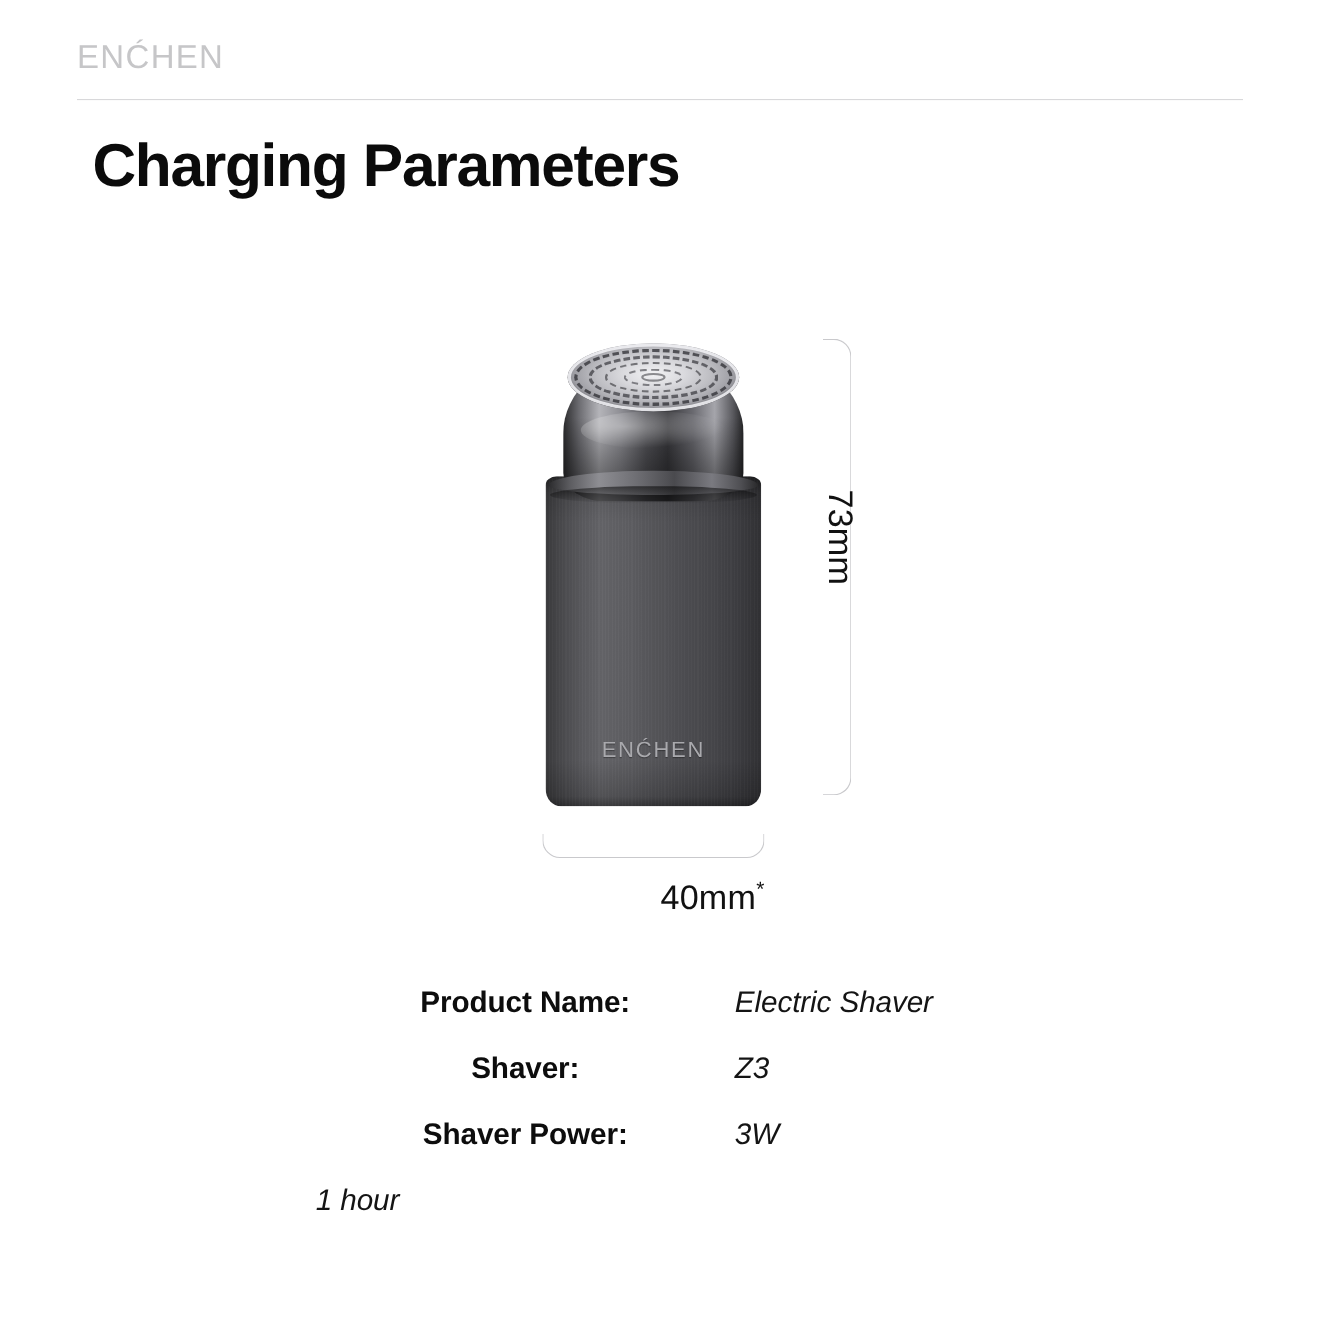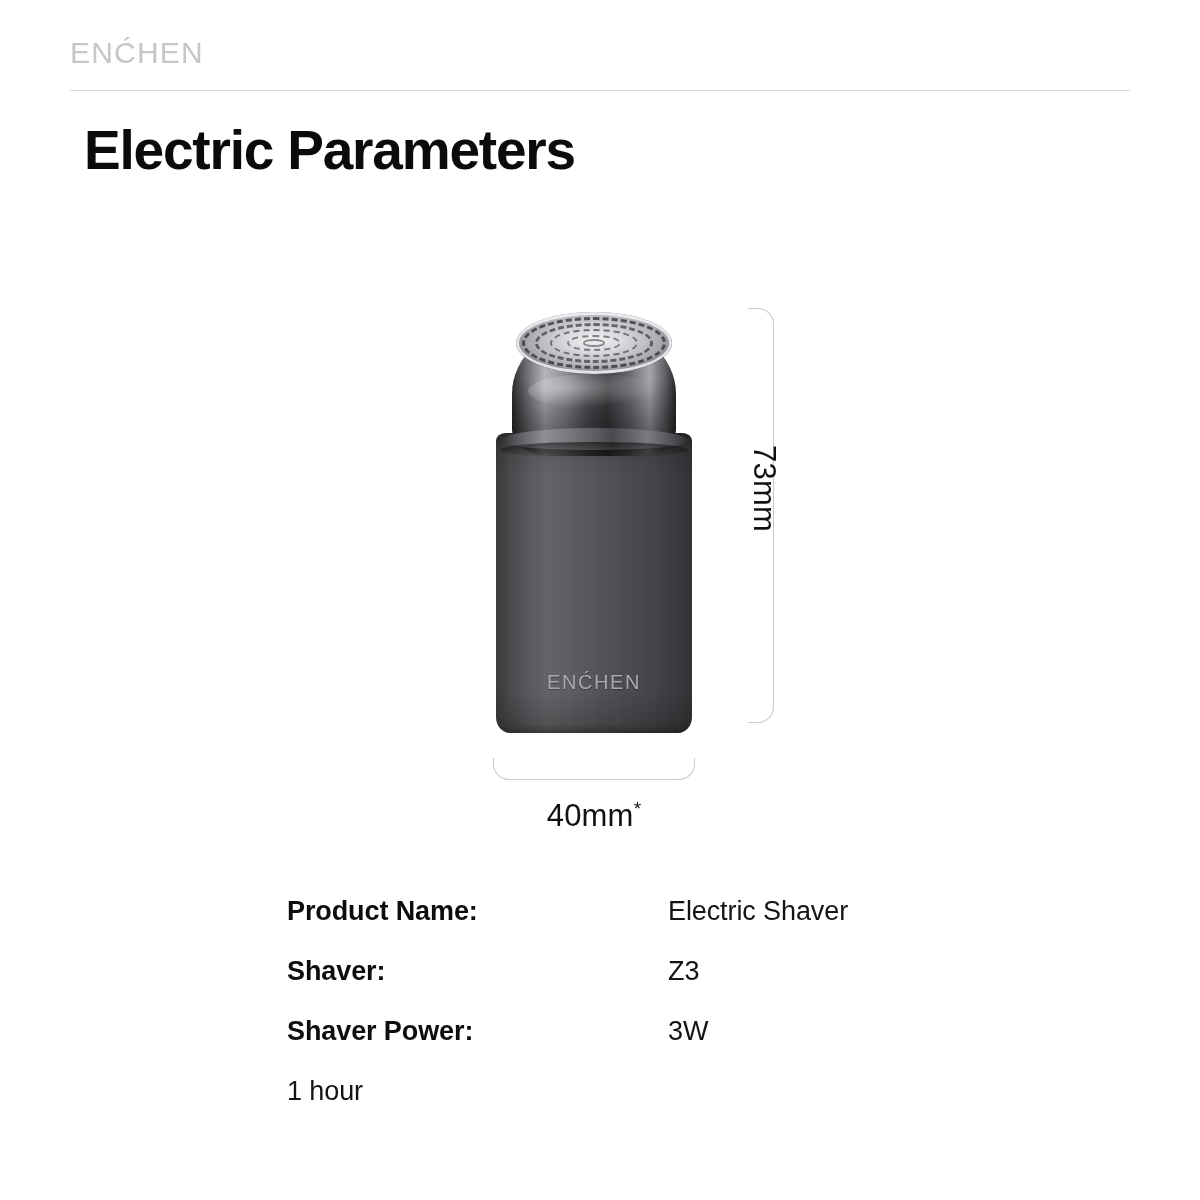--- a/index.html
+++ b/index.html
@@ -280,39 +280,40 @@
     border: 1.4px solid #c9c9cc;
     border-top: none;
     border-radius: 0 0 16px 16px;
     box-sizing: border-box;
   }
   .label-width {
     position: absolute;
     left: 63px;
     top: 528px;
     width: 202px;
-    text-align: center;
+    text-align: right;
     font-size: 31px;
     font-weight: 400;
     color: #111111;
     white-space: nowrap;
     letter-spacing: 0.2px;
   }
   .label-width sup {
     font-size: 19px;
     vertical-align: super;
     line-height: 0;
   }
 
   
   .spec-table {
     position: absolute;
     left: 287px;
     top: 896px;
     width: 700px;
+    text-align: center;
   }
   .spec-row {
     display: flex;
     align-items: baseline;
     height: 60px;
   }
   .spec-label {
     width: 381px;
     flex: 0 0 381px;
     font-size: 27px;
@@ -320,31 +321,32 @@
     color: #0d0d0d;
     letter-spacing: -0.1px;
     white-space: nowrap;
   }
   .spec-value {
     font-size: 27px;
     font-weight: 400;
     color: #141414;
     letter-spacing: -0.1px;
     white-space: nowrap;
+    font-style: italic;
   }
 </style>
 </head>
 <body>
 
 <div class="brand-header">
   <div class="brand-logo">ENĆHEN</div>
 </div>
 <div class="header-rule"></div>
 
-<div class="page-title">Electric Parameters</div>
+<div class="page-title">Charging Parameters</div>
 
 <div class="product-stage">
 
   <div class="shaver">
 
     <div class="shaver-body">
       <div class="body-logo">ENĆHEN</div>
     </div>
 
     <div class="shaver-collar"></div>

